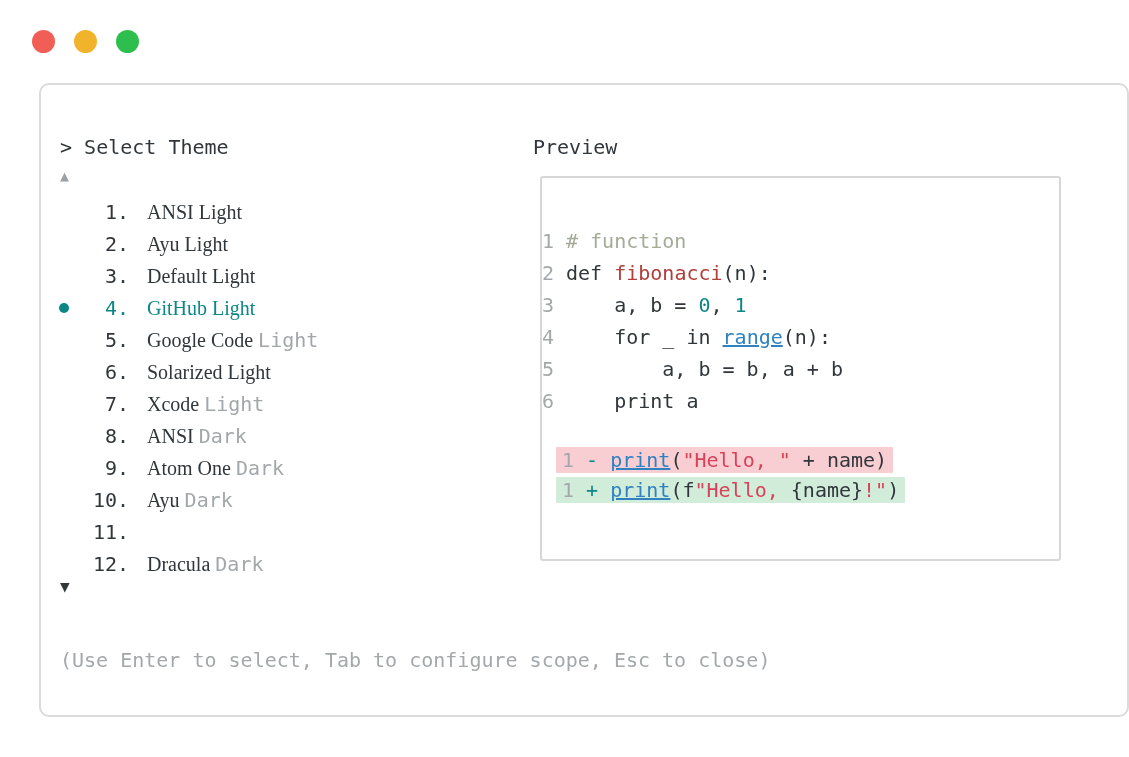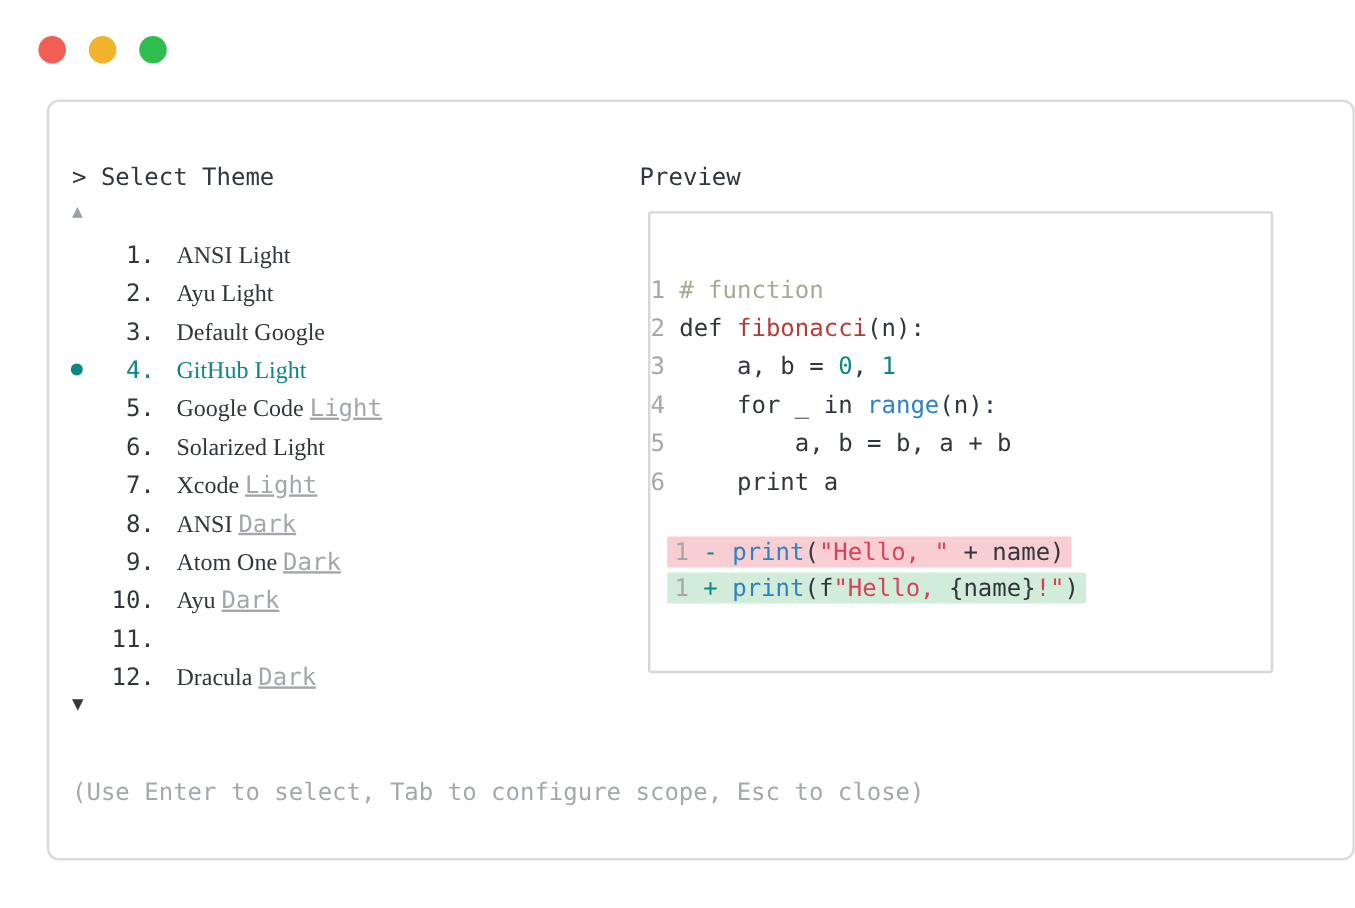--- a/index.html
+++ b/index.html
@@ -22,34 +22,34 @@
   .prompt{position:absolute;left:19px;top:50px;font-size:20px;line-height:24px;white-space:pre;color:var(--dark);}
   .scroll-up{position:absolute;left:19px;top:82px;font-size:15px;line-height:18px;color:#9aa0a5;cursor:default;}
   .scroll-down{position:absolute;left:19px;top:492px;font-size:16px;line-height:20px;color:#33383c;cursor:default;}
 
   .theme-list{position:absolute;left:0;top:111px;width:480px;}
   .theme-row{display:flex;align-items:center;height:32px;font-size:20px;white-space:pre;cursor:pointer;}
   .bullet-slot{width:30px;padding-left:18px;display:flex;align-items:center;flex:0 0 30px;}
   .bullet{width:10px;height:10px;border-radius:50%;background:var(--teal);}
   .num{width:58px;flex:0 0 58px;text-align:right;color:var(--dark);}
   .label{margin-left:18px;}
-  .seg-dark{color:var(--dark);font-family:Liberation Serif, serif;} .seg-gray{color:var(--gray);text-decoration:underline;}
+  .seg-dark{color:var(--dark);font-family:Liberation Serif, serif;} .seg-gray{color:var(--gray);}
   .theme-row.selected .num,.theme-row.selected .label,
   .theme-row.selected .seg-dark{color:var(--teal);}
 
   .preview-label{position:absolute;left:492px;top:50px;font-size:20px;line-height:24px;color:var(--dark);}
   .preview-box{position:absolute;left:499px;top:91px;width:521px;height:385px;
     border:2px solid var(--preview-border);border-radius:3px;background:#fff;overflow:hidden;}
   .code-area{position:absolute;left:0;top:47px;width:100%;}
   .code-line{height:32px;line-height:32px;font-size:20px;white-space:pre;}
   .ln{display:inline-block;width:24px;color:var(--gray);white-space:pre;}
   .ln-diff{color:var(--gray);white-space:pre;}
   .tok{white-space:pre;}
   .tok.plain{color:var(--dark);} .tok.comment{color:var(--comment);}
-  .tok.func{color:var(--func);} .tok.builtin{color:var(--builtin);}
+  .tok.func{color:var(--func);} .tok.builtin{color:var(--builtin);text-decoration:underline;}
   .tok.number{color:var(--teal);} .tok.string{color:var(--string);}
   .tok.sign{color:var(--teal);}
   .diff-area{position:absolute;left:14px;top:269px;}
   .diff-row{height:30px;font-size:20px;}
   .diff-hl{display:inline-block;line-height:26px;padding:0 6px;border-radius:1px;white-space:pre;}
   .diff-hl.removed{background:var(--removed-bg);}
   .diff-hl.added{background:var(--added-bg);}
 
   .help{position:absolute;left:19px;top:563px;font-size:20px;line-height:24px;color:#a4a8ab;white-space:pre;}
 </style>
@@ -66,21 +66,21 @@
 
   <div class="window">
 
     <div class="prompt"><span>&gt;</span><span> </span><span>Select Theme</span></div>
 
     <div class="scroll-up">▲</div>
 
     <div class="theme-list" id="theme-list">
         <div class="theme-row"><span class="bullet-slot"></span><span class="num">1.</span><span class="label"><span class="seg-dark">ANSI Light</span></span></div>
         <div class="theme-row"><span class="bullet-slot"></span><span class="num">2.</span><span class="label"><span class="seg-dark">Ayu Light</span></span></div>
-        <div class="theme-row"><span class="bullet-slot"></span><span class="num">3.</span><span class="label"><span class="seg-dark">Default Google</span></span></div>
+        <div class="theme-row"><span class="bullet-slot"></span><span class="num">3.</span><span class="label"><span class="seg-dark">Default Light</span></span></div>
         <div class="theme-row selected"><span class="bullet-slot"><span class="bullet"></span></span><span class="num">4.</span><span class="label"><span class="seg-dark">GitHub Light</span></span></div>
         <div class="theme-row"><span class="bullet-slot"></span><span class="num">5.</span><span class="label"><span class="seg-dark">Google Code </span><span class="seg-gray">Light</span></span></div>
         <div class="theme-row"><span class="bullet-slot"></span><span class="num">6.</span><span class="label"><span class="seg-dark">Solarized Light</span></span></div>
         <div class="theme-row"><span class="bullet-slot"></span><span class="num">7.</span><span class="label"><span class="seg-dark">Xcode </span><span class="seg-gray">Light</span></span></div>
         <div class="theme-row"><span class="bullet-slot"></span><span class="num">8.</span><span class="label"><span class="seg-dark">ANSI </span><span class="seg-gray">Dark</span></span></div>
         <div class="theme-row"><span class="bullet-slot"></span><span class="num">9.</span><span class="label"><span class="seg-dark">Atom One </span><span class="seg-gray">Dark</span></span></div>
         <div class="theme-row"><span class="bullet-slot"></span><span class="num">10.</span><span class="label"><span class="seg-dark">Ayu </span><span class="seg-gray">Dark</span></span></div>
         <div class="theme-row"><span class="bullet-slot"></span><span class="num">11.</span></div>
         <div class="theme-row"><span class="bullet-slot"></span><span class="num">12.</span><span class="label"><span class="seg-dark">Dracula </span><span class="seg-gray">Dark</span></span></div>
       </div>

